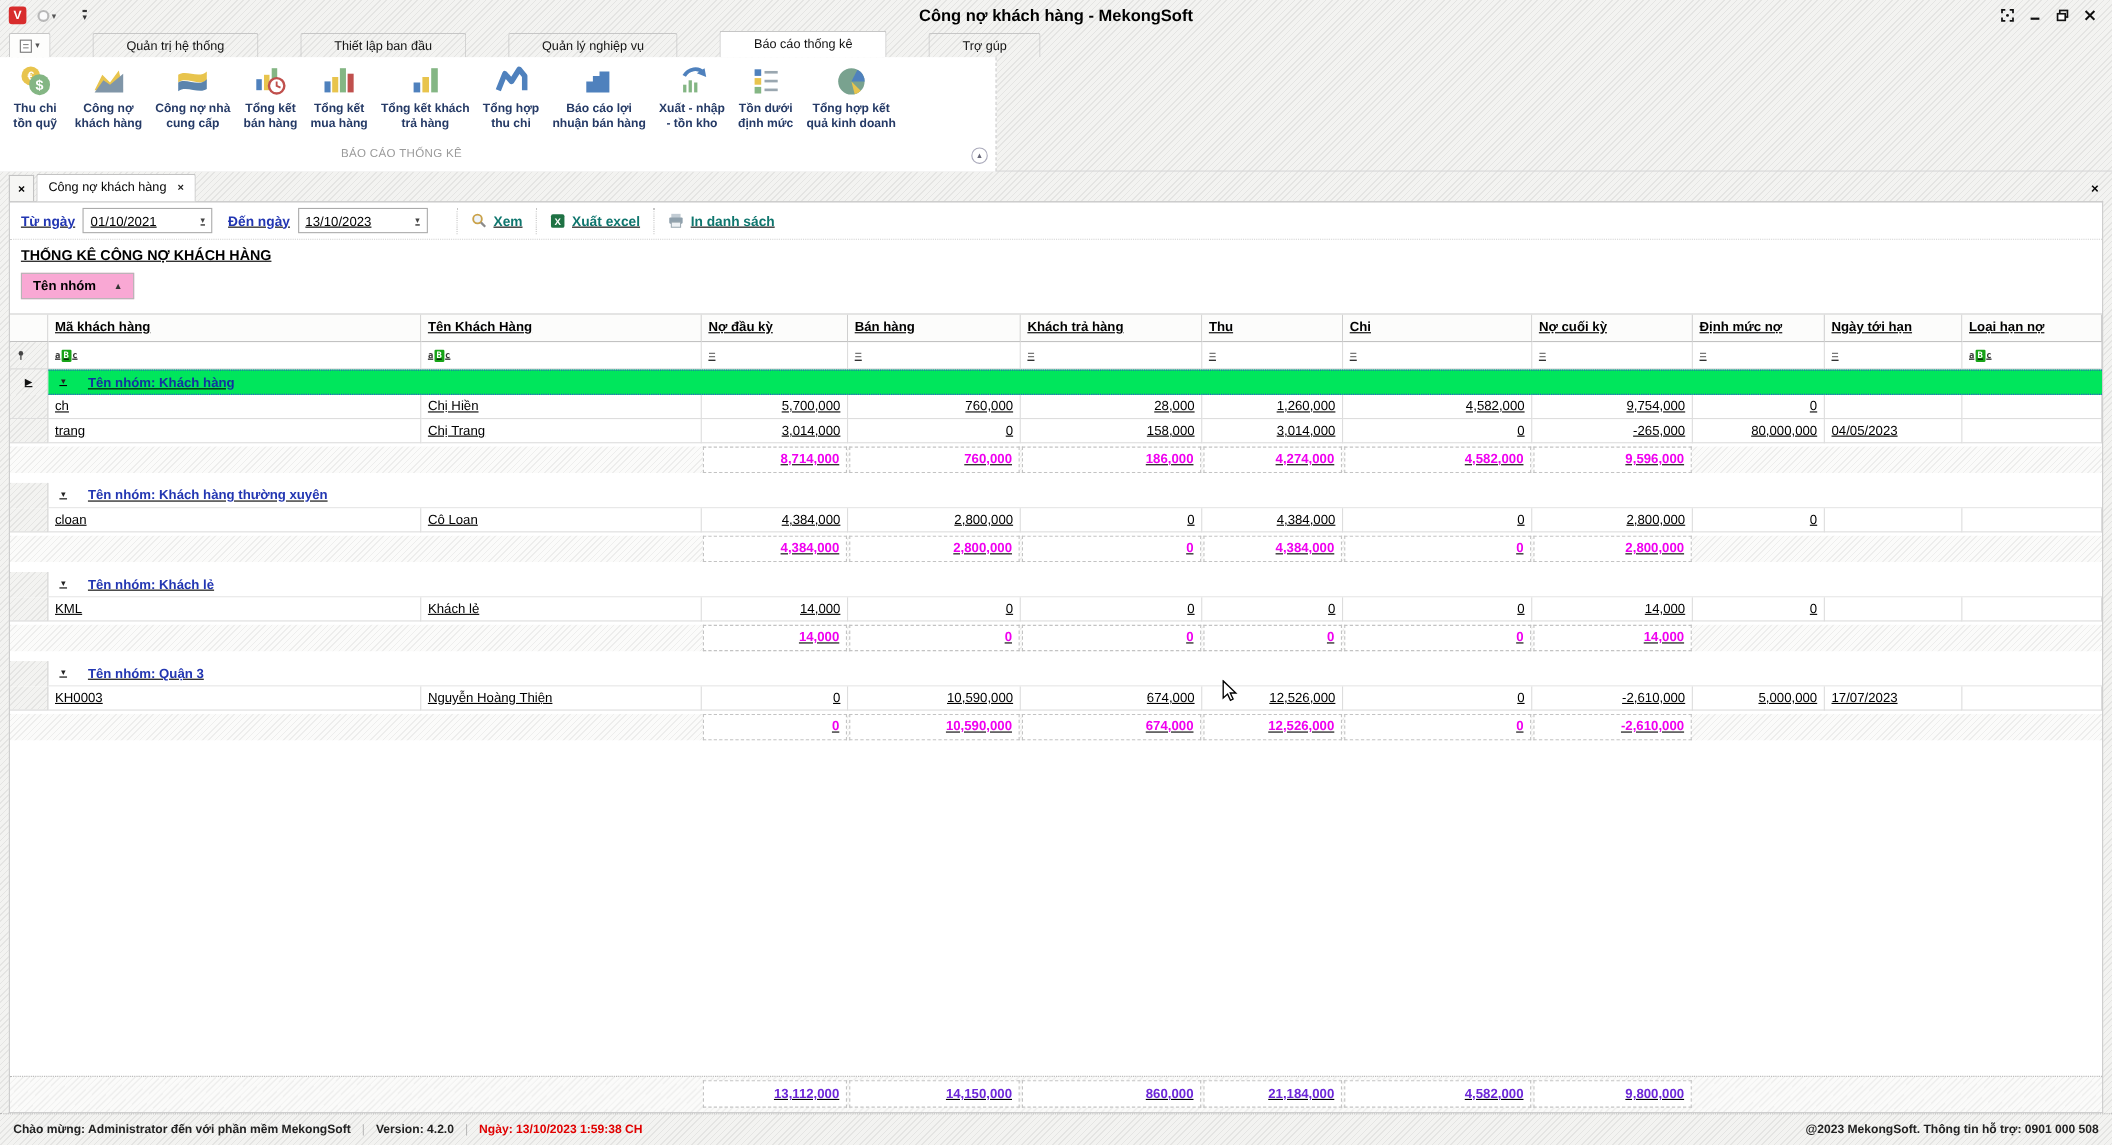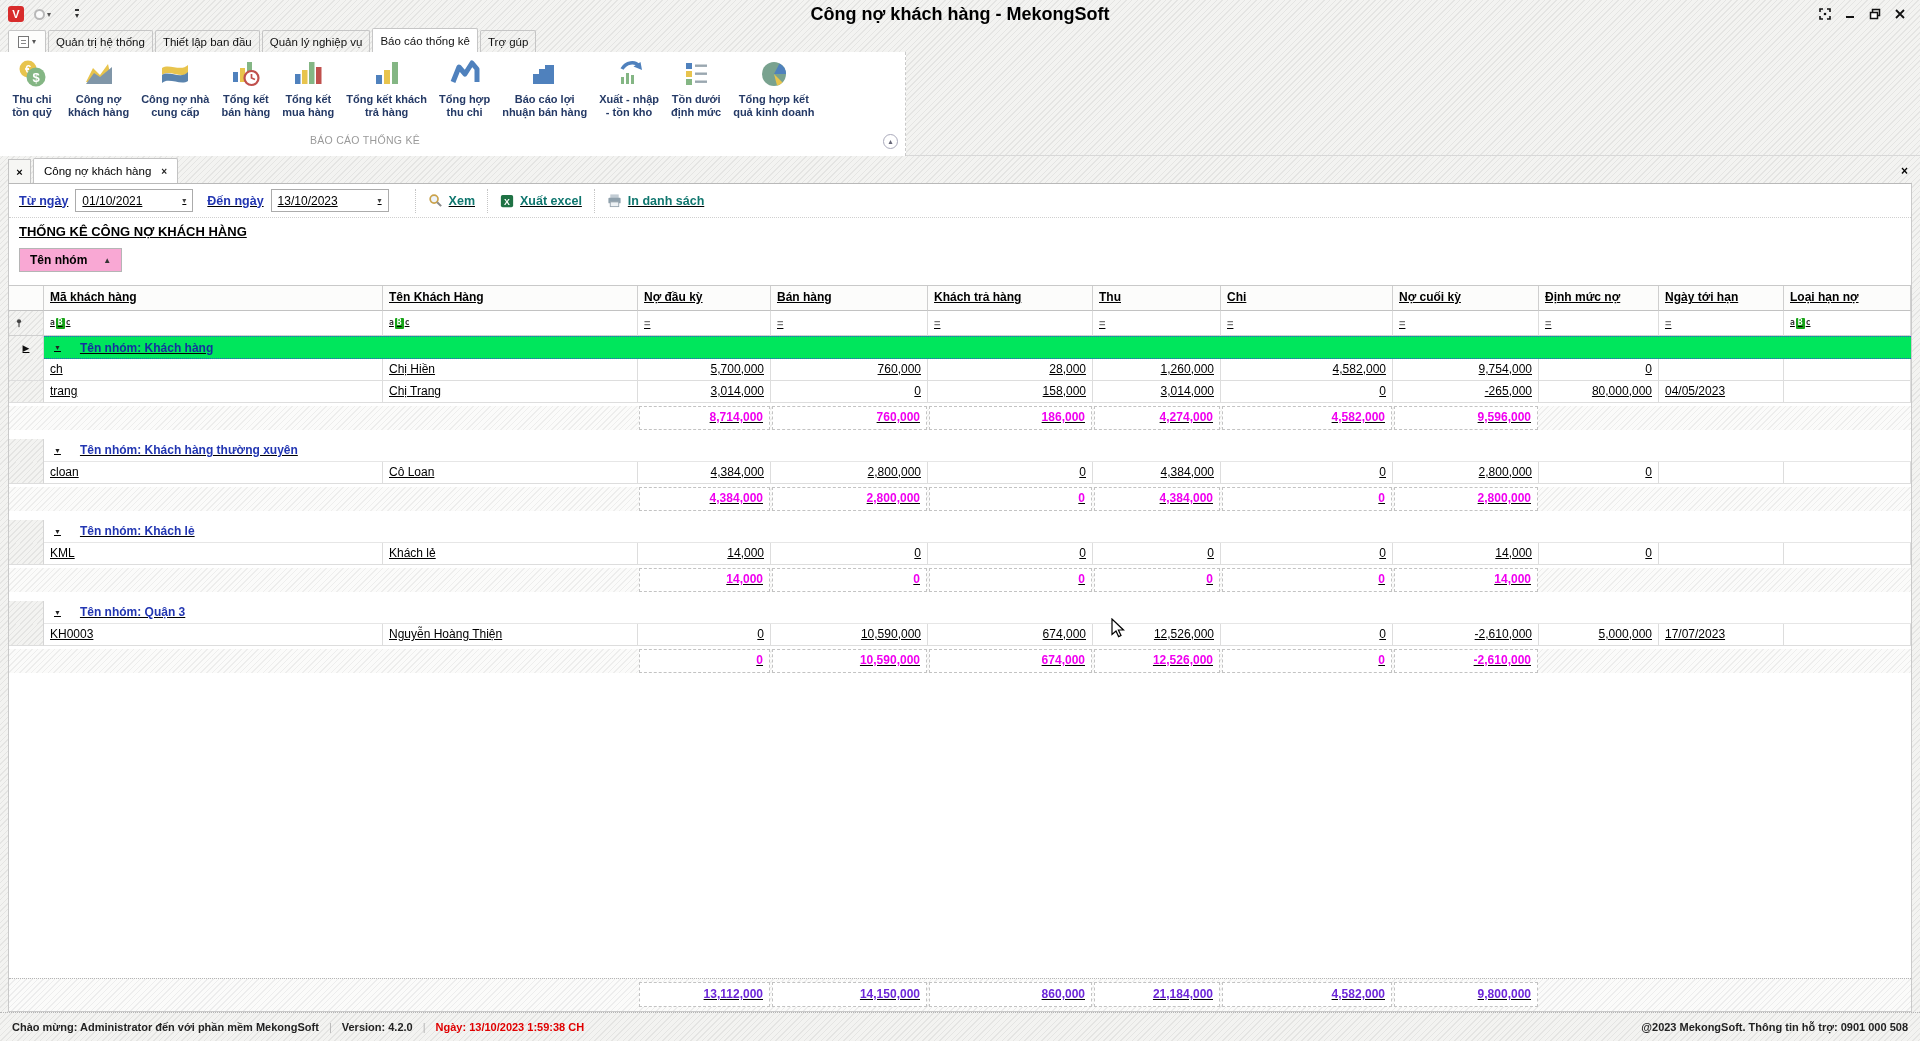--- a/index.html
+++ b/index.html
@@ -11,33 +11,33 @@
 
   
   .titlebar { height:28px; display:flex; align-items:center; position:relative; }
   .tb-left { display:flex; align-items:center; gap:10px; padding-left:8px; }
   .vlogo { width:16px; height:16px; background:#d82c2c; border-radius:3px; color:#fff;
            font-weight:bold; font-size:11px; display:flex; align-items:center; justify-content:center; }
   .circ { display:flex; align-items:center; gap:2px; }
   .ring { width:11px; height:11px; border:2px solid #b8b8b8; border-radius:50%; display:inline-block; background:#fbfbfb;}
   .dd { font-size:8px; color:#555; }
   .qat { font-size:8px; color:#333; border-top:2px solid #333; padding-top:1px; margin-left:14px; line-height:7px;}
-  .tb-title { position:absolute; left:0; right:0; text-align:center; font-weight:bold; font-size:18px; pointer-events:none;}
+  .tb-title { position:absolute; left:0; right:0; text-align:center; font-weight:bold; font-size:15px; pointer-events:none;}
   .tb-ctrls { margin-left:auto; display:flex; align-items:center; gap:9px; padding-right:12px; z-index:2;}
   .wbtn { width:16px; height:16px; display:flex; align-items:center; justify-content:center; color:#111; }
 
   
   .tabrow { height:24px; display:flex; align-items:flex-end; padding-left:8px; gap:2px; }
   .appbtn { height:22px; width:38px; border:1px solid #c6c6c6; background:#fdfdfc; display:flex;
             align-items:center; justify-content:center; gap:3px; border-bottom:none; border-radius:2px 2px 0 0;}
   .appico { width:11px; height:12px; border:1px solid #777; background:#fff; position:relative; }
   .appico::before, .appico::after { content:""; position:absolute; left:2px; right:2px; height:1px; background:#888; }
   .appico::before { top:3px; } .appico::after { top:6px; }
-  .rtab { height:22px; padding:0 7px; border:1px solid #c6c6c6; border-bottom:none; display:flex; align-items:center;
-          font-size:11.5px; background:transparent; border-radius:2px 2px 0 0; color:#111; }
+  .rtab { height:22px; padding:0 30px; border:1px solid #c6c6c6; border-bottom:none; display:flex; align-items:center;
+          font-size:11.5px; background:transparent; border-radius:2px 2px 0 0; color:#111;margin-left:36px; }
   .rtab.active { background:#fff; height:24px; z-index:3; font-weight:normal; }
 
   
   .ribbon { height:104px; position:relative; border-bottom:1px solid #d8d8d8; }
   .rwhite { position:absolute; left:0; top:0; width:906px; height:104px; background:#fff;
             border-right:1px dashed #c9c9c9; }
   .ritems { position:absolute; left:2px; top:2px; display:flex; align-items:flex-start; }
   .ritem { display:flex; flex-direction:column; align-items:center; padding:4px 6px 2px; min-width:60px; }
   .ricon { width:32px; height:32px; display:block; }
   .rlabel { margin-top:3px; font-size:11px; font-weight:bold; color:#253a66; text-align:center;

